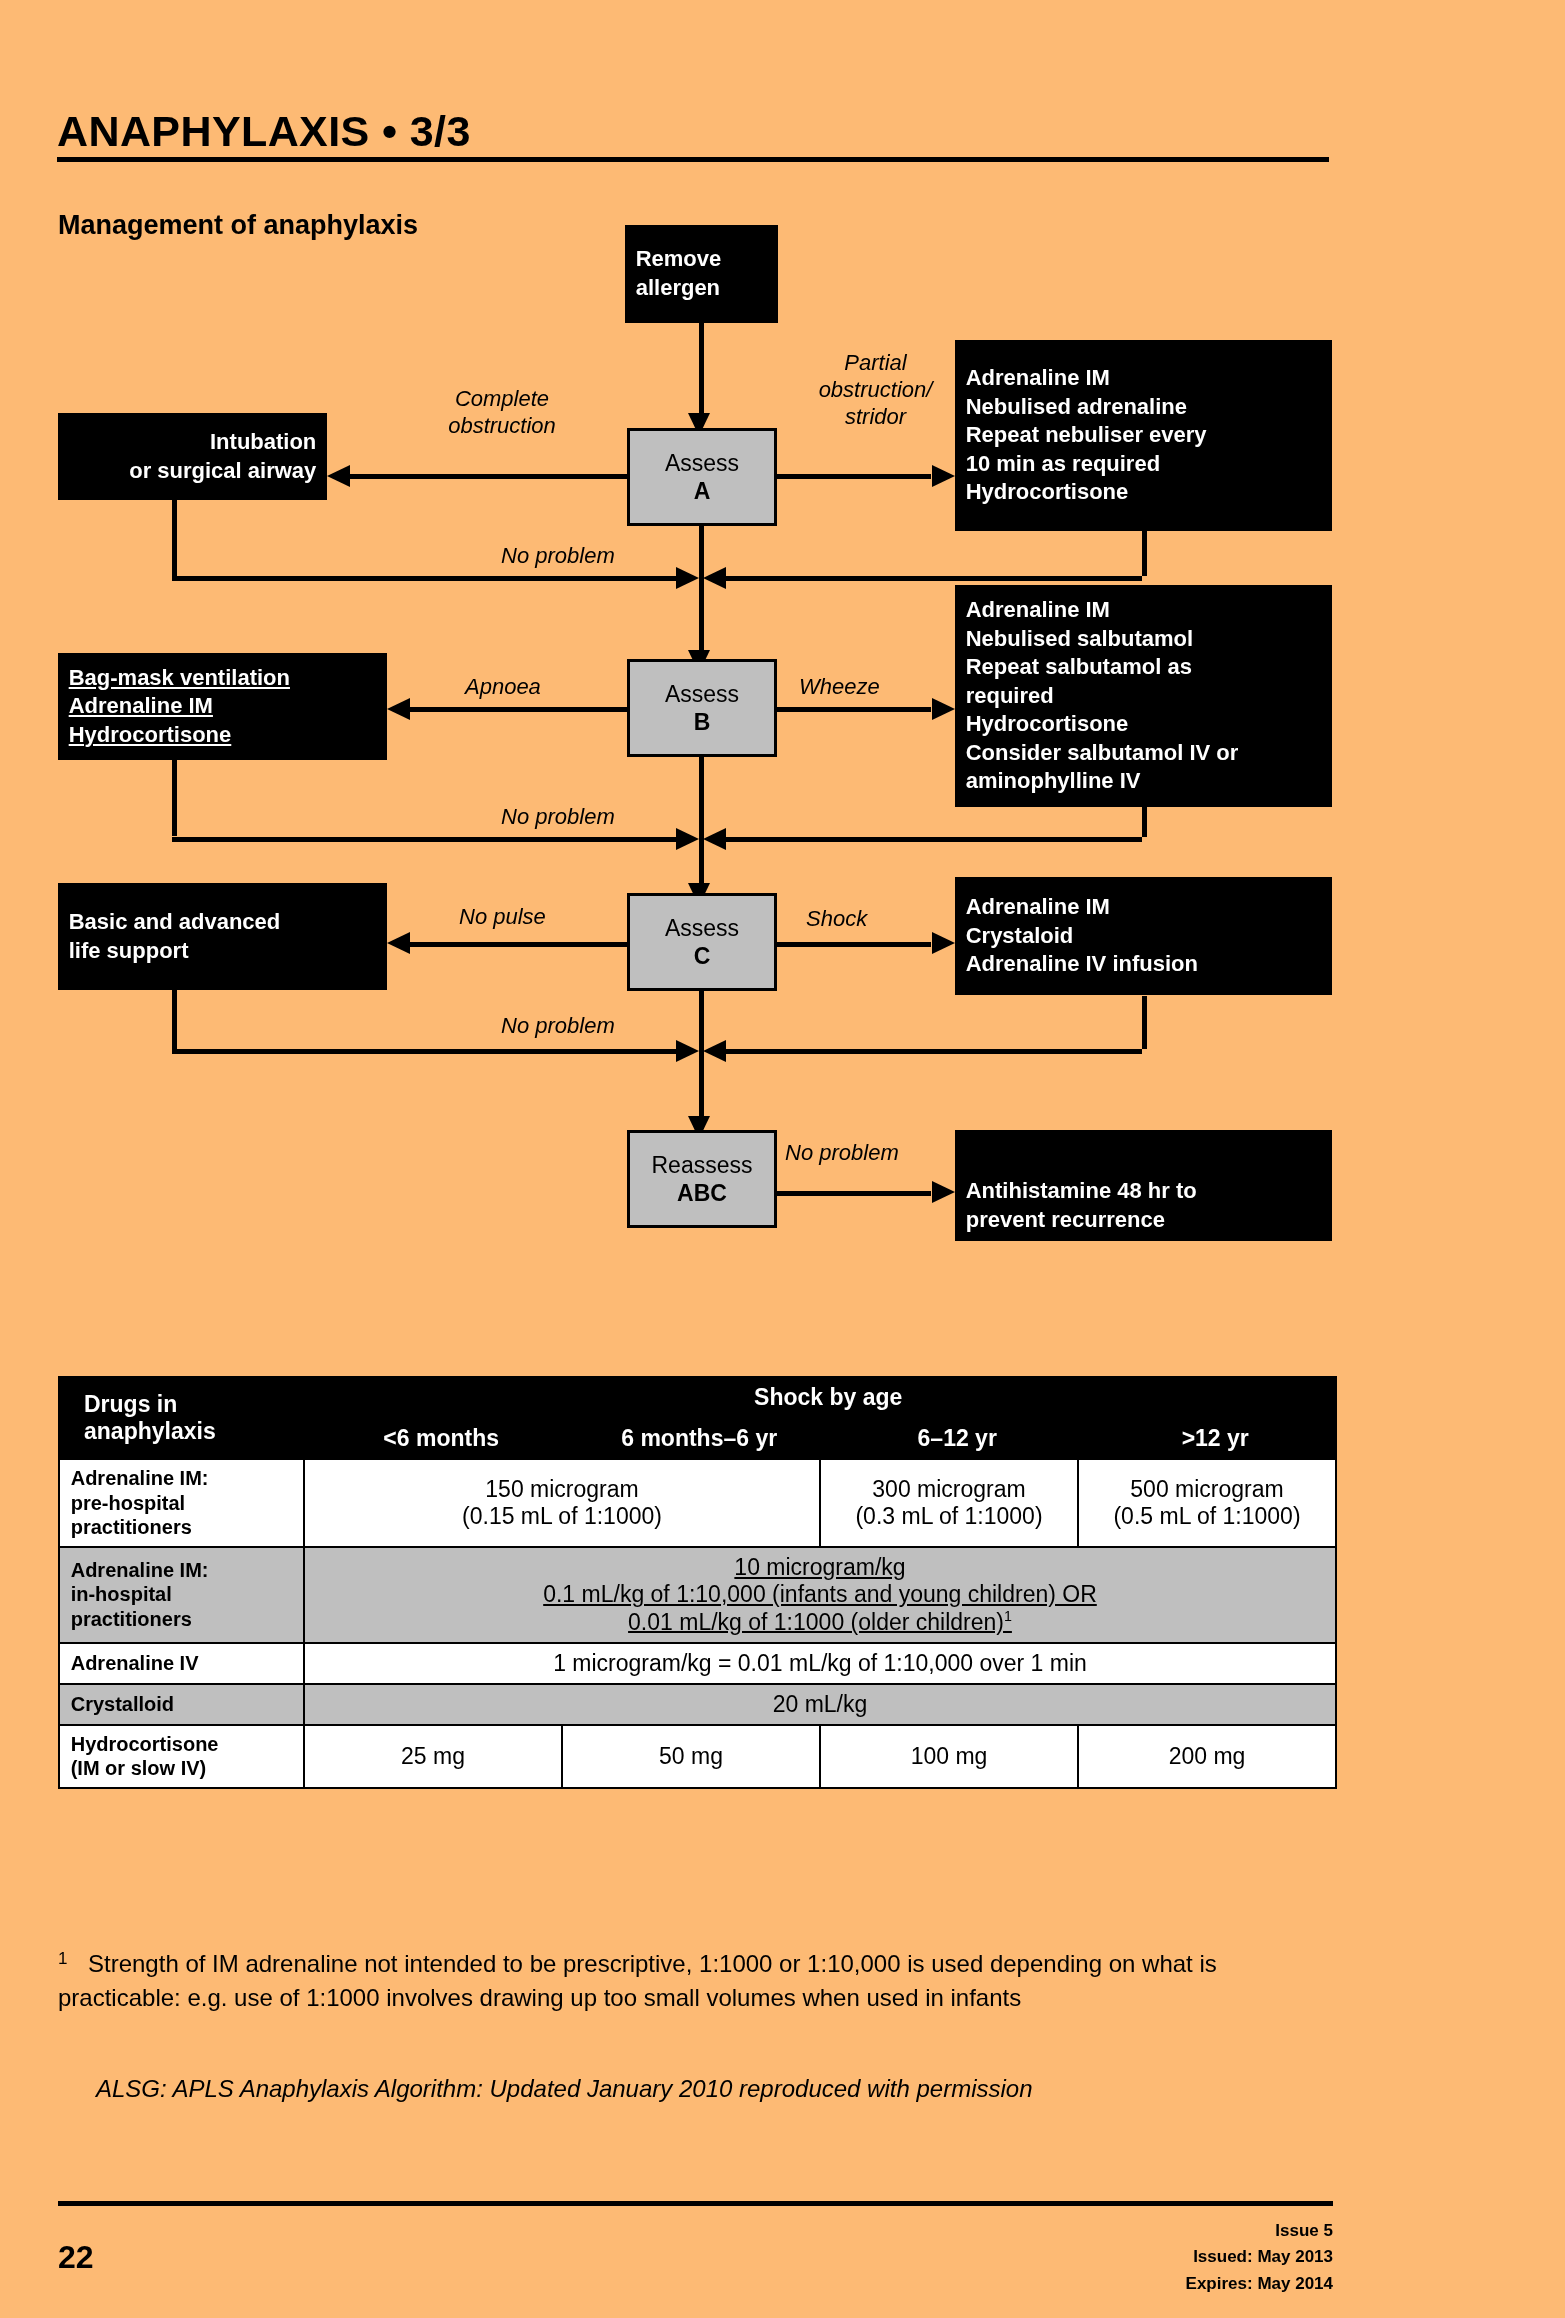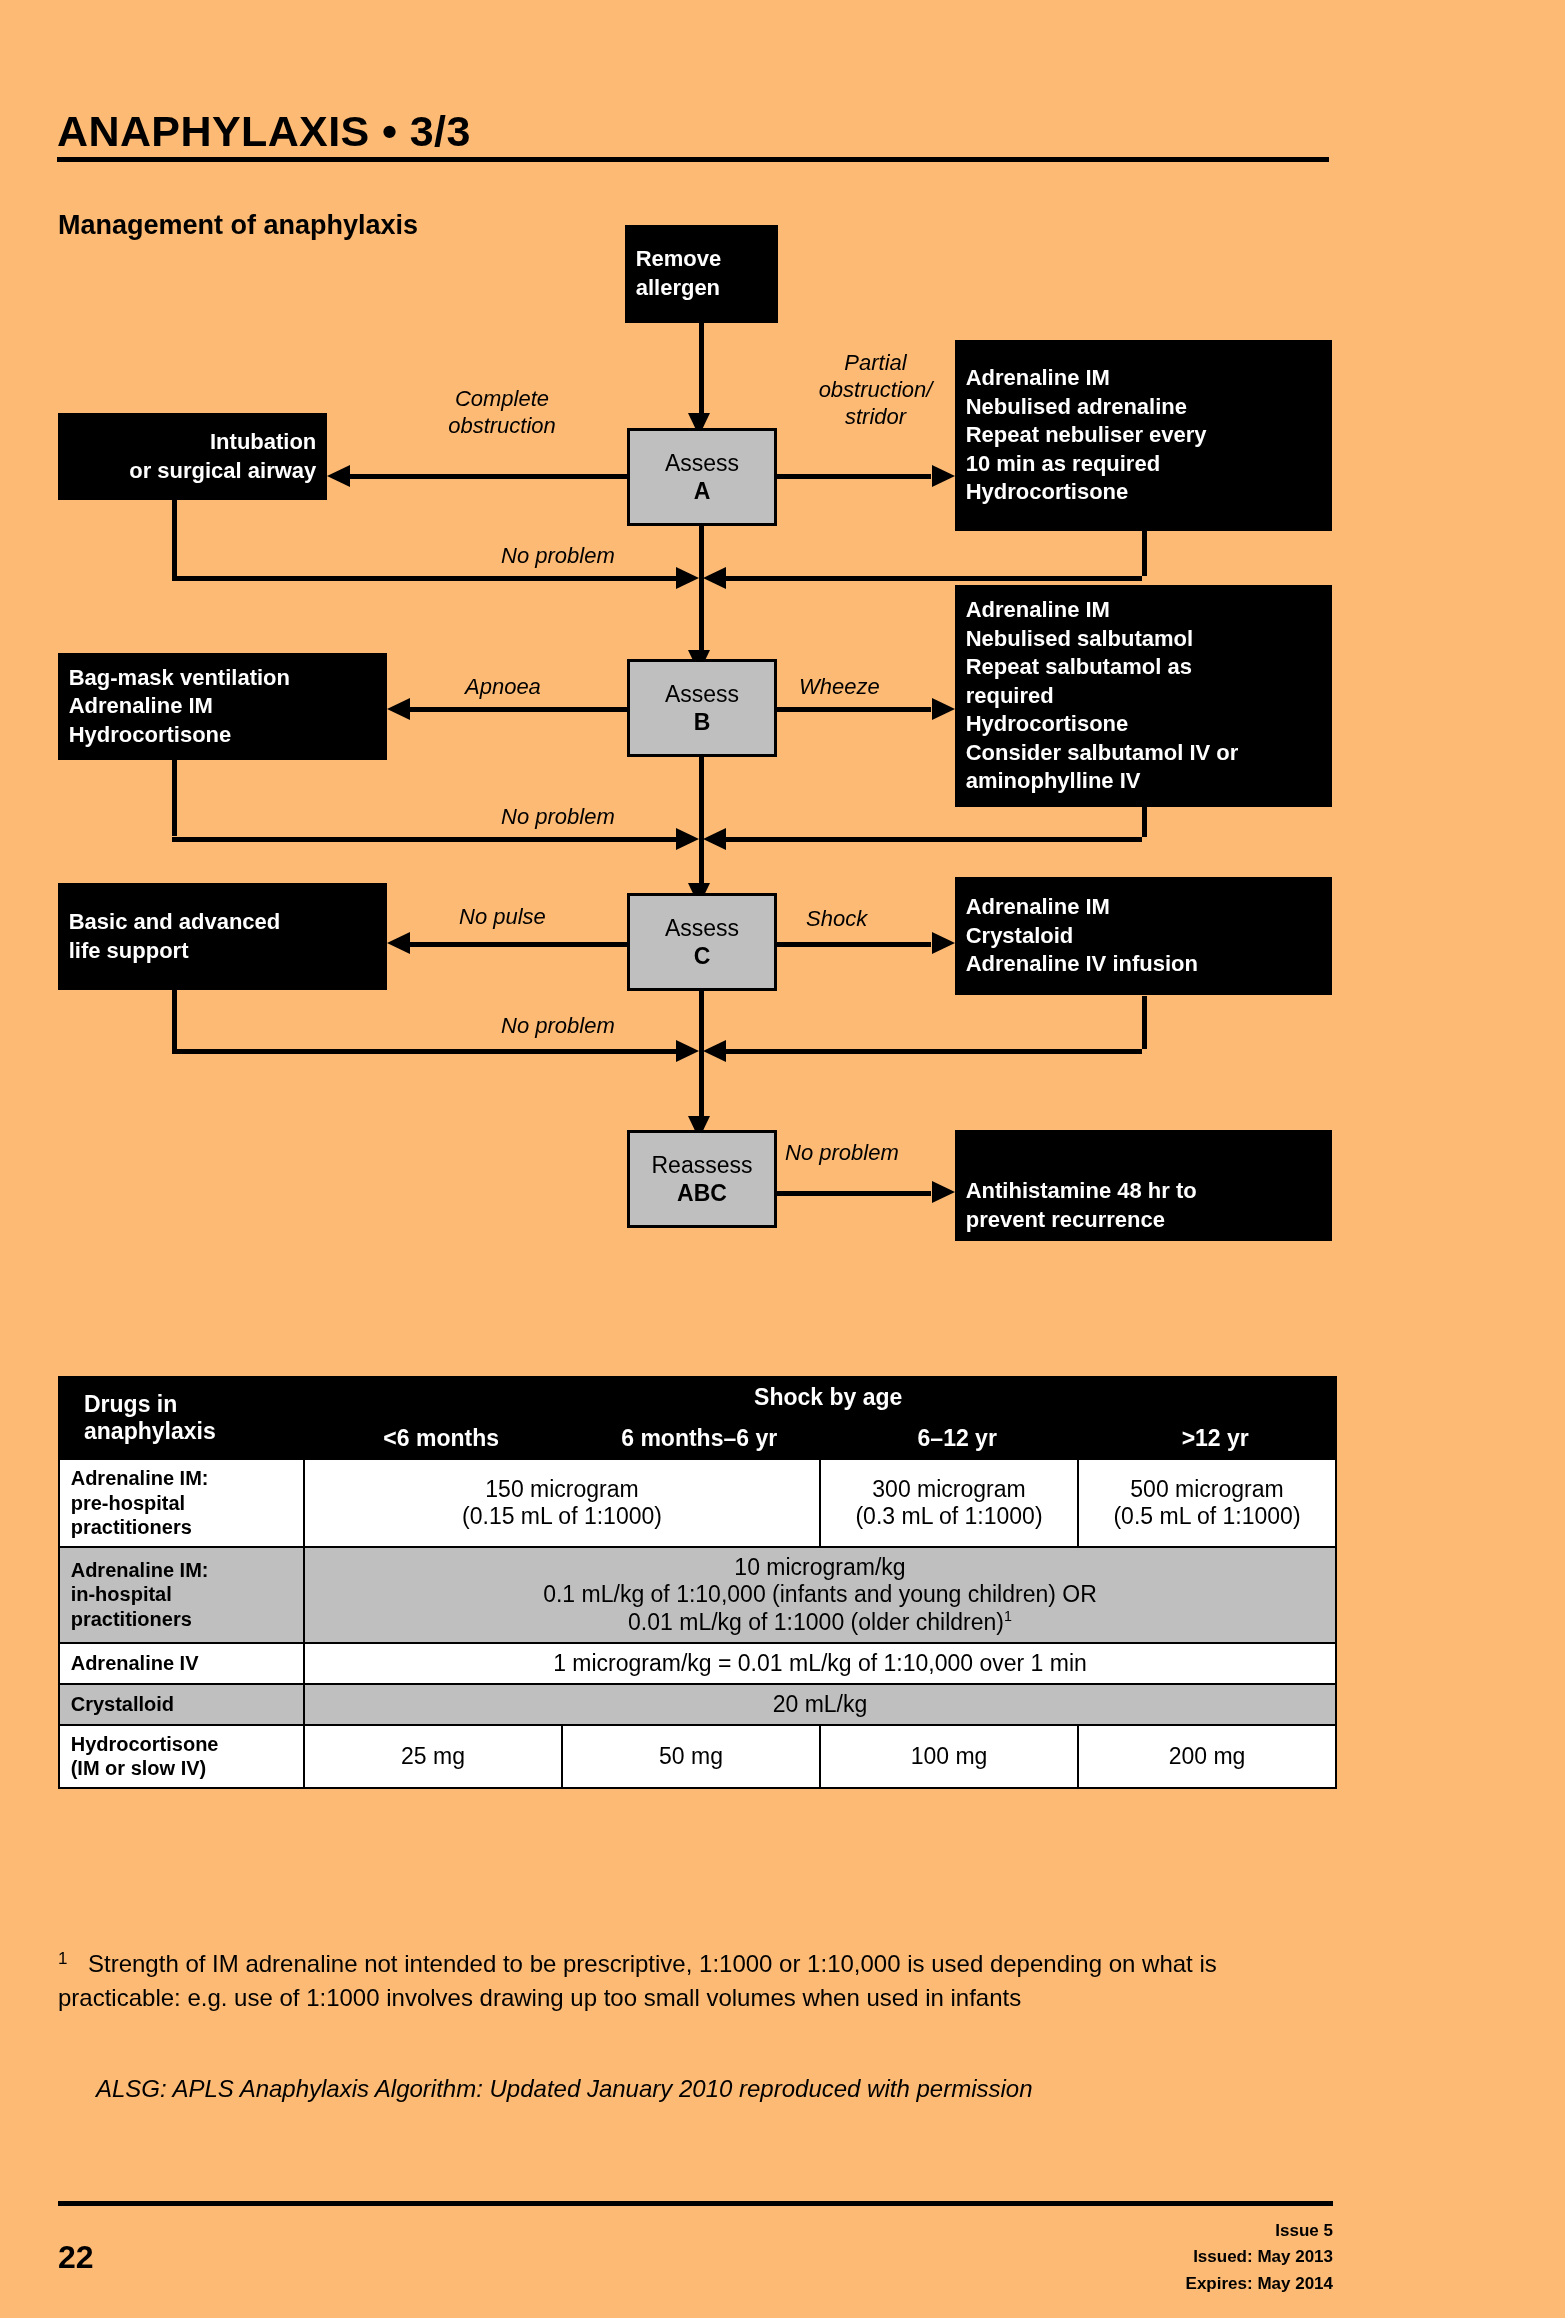--- a/index.html
+++ b/index.html
@@ -266,21 +266,21 @@
     <div class="arrow left" style="left:703px; top:567px;"></div>
 
     <div class="ln v" style="left:699px; top:526px; height:138px;"></div>
     <div class="arrow down" style="left:688px; top:650px;"></div>
 
     <div class="node gray" style="left:627px; top:659px; width:150px; height:98px;">
       <span>Assess</span>
       <span class="bold-line">B</span>
     </div>
 
-    <div class="node black" style="left:58px; top:653px; width:329px; height:107px;">
+    <div class="node black" style="left:58px; top:653px; width:329px; height:107px;text-decoration:underline;">
       <span class="cell-line" style="white-space:pre-line;">Bag-mask ventilation
 Adrenaline IM
 Hydrocortisone</span>
     </div>
 
     <div class="node black" style="left:955px; top:585px; width:377px; height:222px;">
       <span class="cell-line" style="white-space:pre-line;">Adrenaline IM
 Nebulised salbutamol
 Repeat salbutamol as
 required
@@ -389,21 +389,21 @@
       <td style="white-space:pre-line;">300 microgram
 (0.3 mL of 1:1000)</td>
       <td style="white-space:pre-line;">500 microgram
 (0.5 mL of 1:1000)</td>
     </tr>
 
     <tr class="grayrow">
       <td class="rowhdr" style="white-space:pre-line;">Adrenaline IM:
 in-hospital
 practitioners</td>
-      <td colspan="4" style="white-space:pre-line;"><span>10 microgram/kg
+      <td colspan="4" style="white-space:pre-line;text-decoration:underline;"><span>10 microgram/kg
 0.1 mL/kg of 1:10,000 (infants and young children) OR
 0.01 mL/kg of 1:1000 (older children)</span><sup>1</sup></td>
     </tr>
 
     <tr>
       <td class="rowhdr">Adrenaline IV</td>
       <td colspan="4">1 microgram/kg = 0.01 mL/kg of 1:10,000 over 1 min</td>
     </tr>
 
     <tr class="grayrow">

